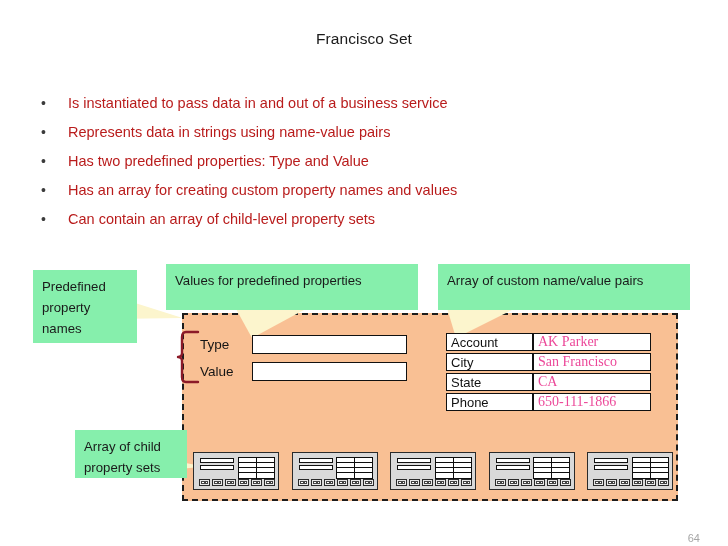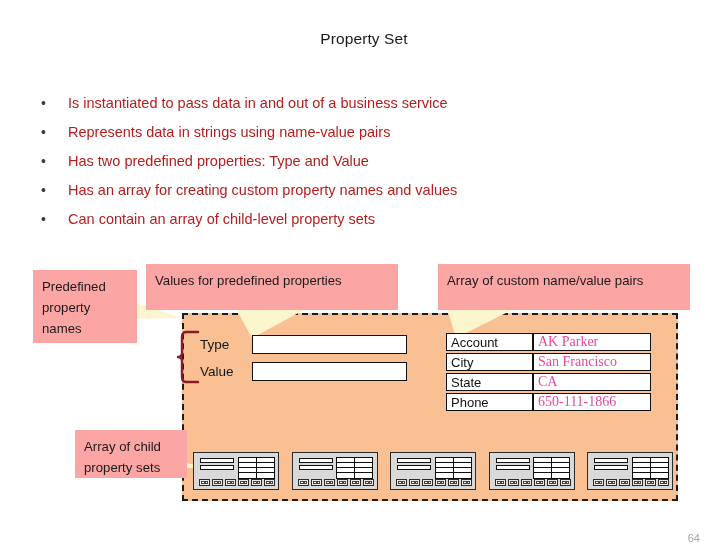--- a/index.html
+++ b/index.html
@@ -74,21 +74,21 @@
     width: 496px;
     height: 188px;
     background: #f9c094;
     border: 2px dashed #1c1c1c;
     box-sizing: border-box;
   }
 
   
   .callout {
     position: absolute;
-    background: #fca5a5;
+    background: #86efac;
     font-size: 13.2px;
     line-height: 21px;
     color: #1a1a1a;
     padding: 6px 9px 7px 9px;
     box-sizing: border-box;
     z-index: 6;
   }
   .callout-tail {
     position: absolute;
     width: 0;
@@ -107,21 +107,21 @@
     left: 131px;
     top: 302px;
     border-top: 5px solid transparent;
     border-bottom: 12px solid transparent;
     border-left: 52px solid #fcf5cd;
     transform: rotate(12deg);
     transform-origin: 0 50%;
   }
 
   #callout-values {
-    left: 146px;
+    left: 166px;
     top: 264px;
     width: 252px;
     height: 46px;
   }
   #tail-values {
     left: 230px;
     top: 298px;
     border-left: 22px solid transparent;
     border-right: 74px solid transparent;
     border-top: 40px solid #fcf5cd;
@@ -320,21 +320,21 @@
     right: 28px;
     top: 512px;
     font-size: 11px;
     color: #a6a6a6;
     margin-top: 20px;
   }
 </style>
 </head>
 <body>
 
-<div id="slide-title">Property Set</div>
+<div id="slide-title">Francisco Set</div>
 
 <div id="bullet-list">
   <div class="bullet-row">
     <span class="bullet-mark">•</span>
     <span class="bullet-text">Is instantiated to pass data in and out of a business service</span>
   </div>
   <div class="bullet-row">
     <span class="bullet-mark">•</span>
     <span class="bullet-text">Represents data in strings using name-value pairs</span>
   </div>

